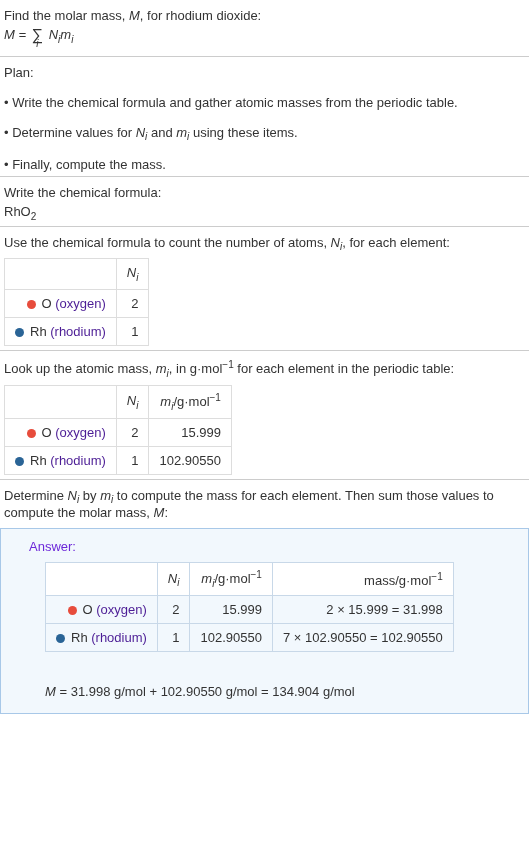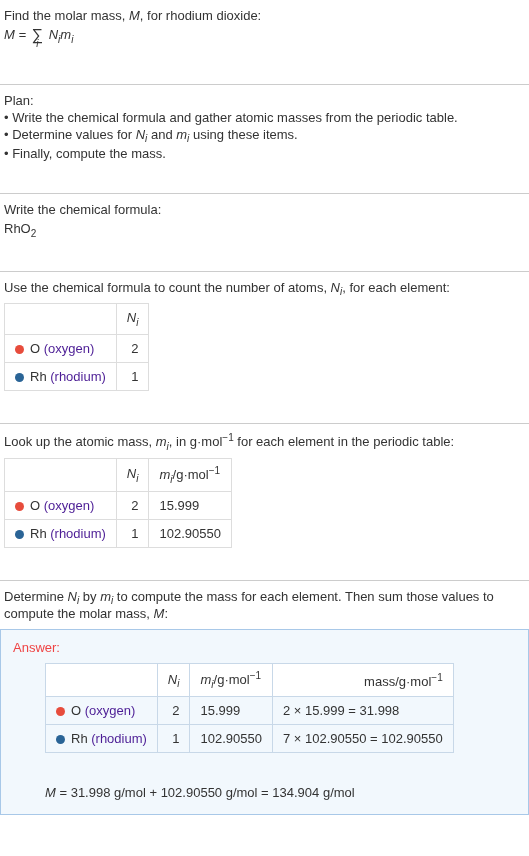--- a/index.html
+++ b/index.html
@@ -9,43 +9,43 @@
     }
     body {
       font-family: Arial, sans-serif;
       font-size: 13px;
       color: #333;
       width: 529px;
       background: #fff;
     }
     .section {
       border-bottom: 1px solid #ccc;
-      padding: 8px 4px 32px 4px;
+      padding: 8px 4px 4px 4px;
     }
     .section:last-child {
       border-bottom: none;
     }
     .sub-i {
       display: inline-block;
       font-size: 10px;
       vertical-align: sub;
       font-style: italic;
     }
     .plan-bullet {
       display: block;
-      margin-top: 2px;
+      margin-top: 15px;
     }
     table {
       border-collapse: collapse;
       margin-top: 6px;
     }
     th, td {
       border: 1px solid #ddd;
       padding: 6px 10px;
-      text-align: left;
+      text-align: right;
       font-weight: normal;
     }
     th {
       background: #fff;
     }
     td.num {
       text-align: right;
     }
     .dot {
       display: inline-block;
@@ -64,22 +64,23 @@
     .elem-label {
       color: #4c1d95;
     }
     .answer-box {
       border: 1px solid #a8c8e8;
       background: #f2f8fd;
       padding: 10px 12px 14px 12px;
       margin-top: 2px;
     }
     .answer-label {
-      color: #ef4444;
+      color: #6d28d9;
       margin-bottom: 8px;
+      margin-left: 16px;
     }
     .answer-box table {
       margin-left: 32px;
     }
     .answer-box th, .answer-box td {
       border: 1px solid #c8d8e8;
     }
     .answer-final {
       margin-left: 32px;
       margin-top: 32px;

